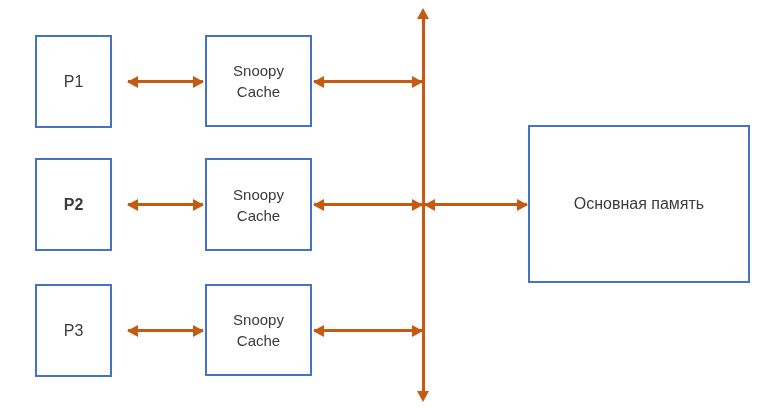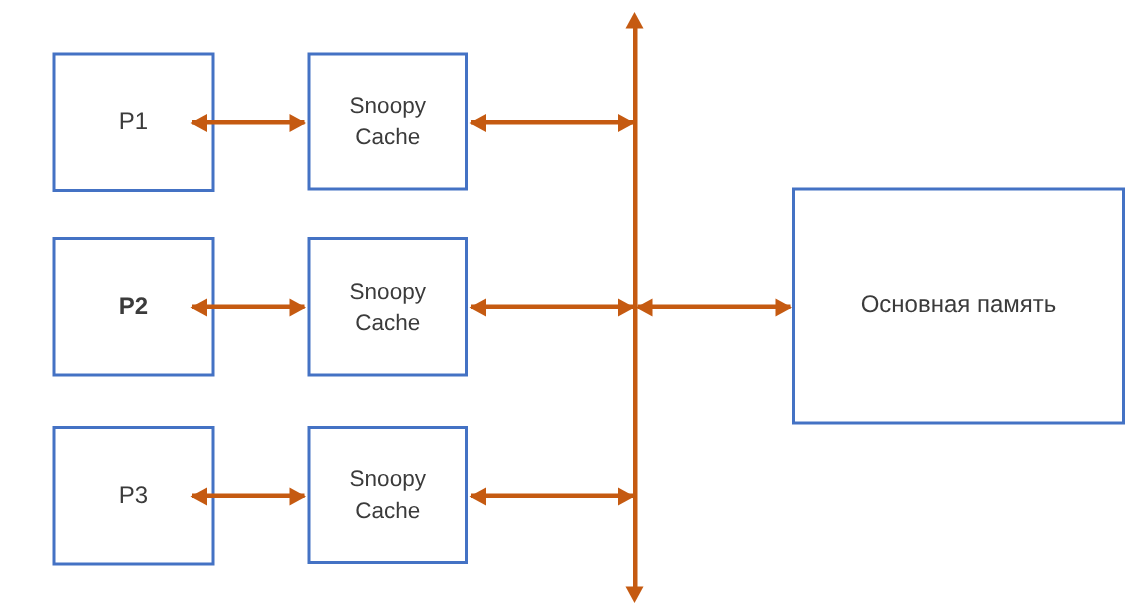--- a/index.html
+++ b/index.html
@@ -21,21 +21,21 @@
   .node {
     position: absolute;
     box-sizing: border-box;
     border: 2px solid var(--box-border);
     background: #ffffff;
     display: flex;
     align-items: center;
     justify-content: center;
     text-align: center;
   }
-  .proc  { left: 35px;  width: 108px;  height: 93px;  font-size: 16px; }
+  .proc  { left: 35px;  width: 77px;  height: 93px;  font-size: 16px; }
   #p1 { top: 35px; }
   #p2 { top: 158px; font-weight: bold; }
   #p3 { top: 284px; align-items: center; }
   .cache { left: 205px; width: 107px; height: 92px; font-size: 15px; line-height: 1.4; }
   #cache1 { top: 35px;  }
   #cache2 { top: 158px; height: 93px; }
   #cache3 { top: 284px; }
   .cache .lbl { display: inline-block; width: 64px; }
   .memory {
     left: 528px; top: 125px; width: 222px; height: 158px;

